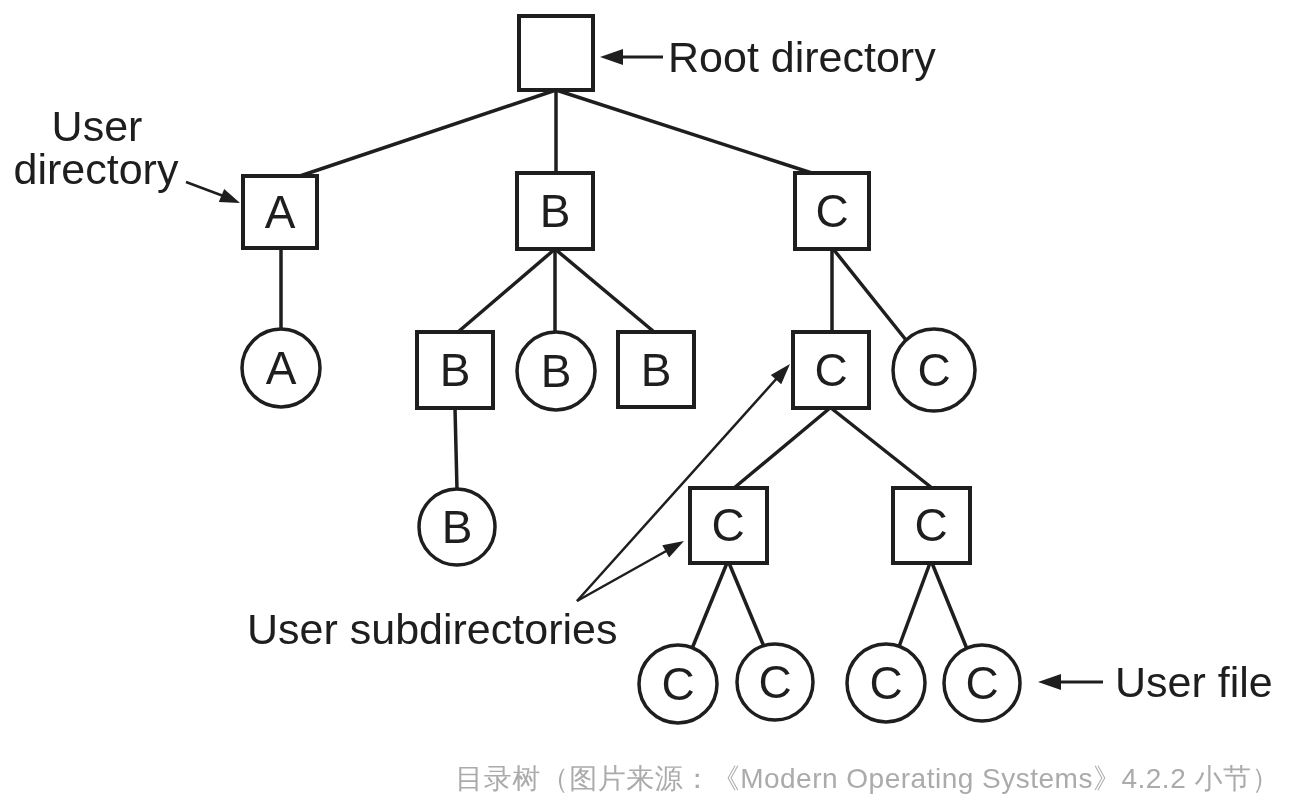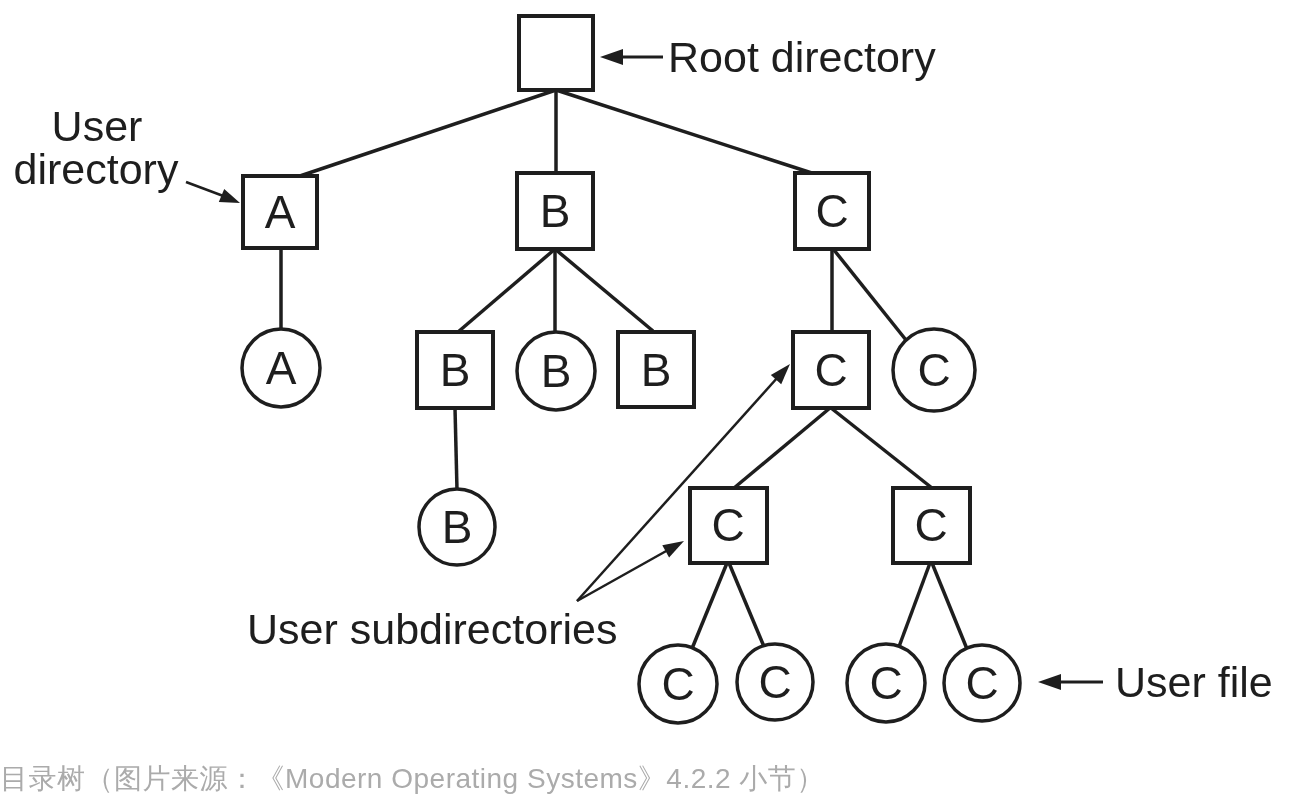--- a/index.html
+++ b/index.html
@@ -7,21 +7,21 @@
          font-family:"Liberation Sans","DejaVu Sans",sans-serif;}
   svg{position:absolute;left:0;top:0;}
   .edge{stroke:#1e1e1e;stroke-width:3.5;fill:none;}
   .box{fill:#ffffff;stroke:#1e1e1e;stroke-width:4;}
   .circ{fill:#ffffff;stroke:#1e1e1e;stroke-width:3.5;}
   .nodetext{font-size:46px;fill:#1e1e1e;text-anchor:middle;font-family:"Liberation Sans","DejaVu Sans",sans-serif;}
   .anno{font-size:43px;fill:#1e1e1e;font-family:"Liberation Sans","DejaVu Sans",sans-serif;}
   .anno-line{stroke:#1e1e1e;stroke-width:3;fill:none;}
   .anno-thin{stroke:#1e1e1e;stroke-width:2.5;fill:none;}
   .ahead{fill:#1e1e1e;stroke:none;}
-  .caption{position:absolute;left:0;top:760px;width:1280px;text-align:left;
+  .caption{position:absolute;left:0;top:760px;width:1280px;text-align:right;
            font-size:28px;letter-spacing:0.5px;color:#ababab;font-weight:500;}
 </style>
 </head>
 <body>
 
 <div class="stage">
   <svg width="1298" height="750" viewBox="0 0 1298 750">
 
     <g>
       <line class="edge" x1="556" y1="90" x2="291" y2="179"></line>

